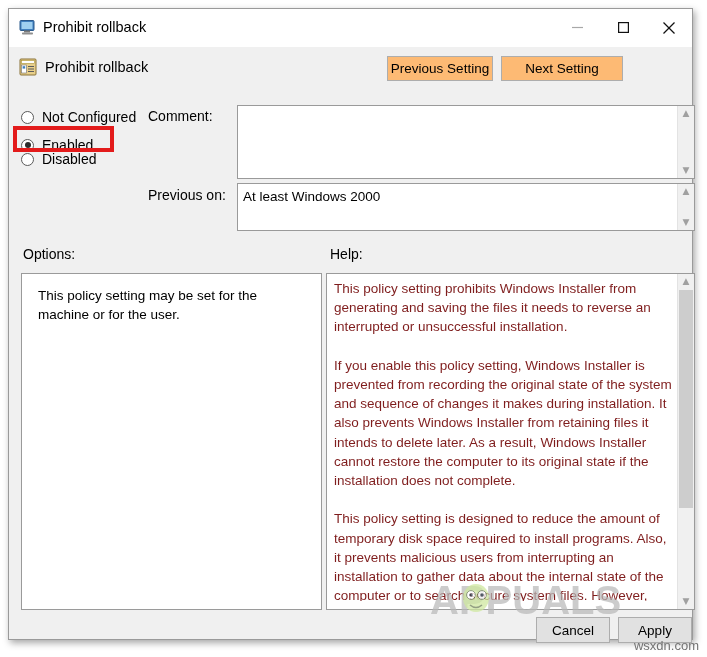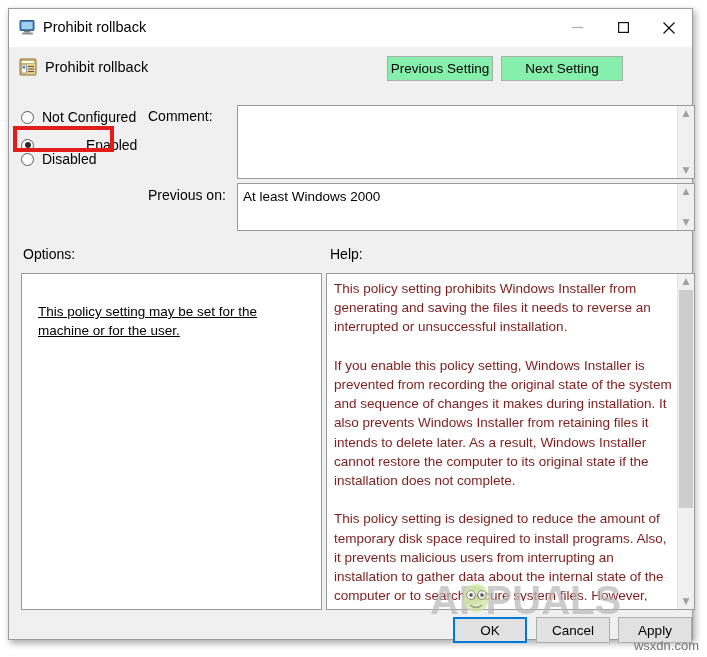--- a/index.html
+++ b/index.html
@@ -84,21 +84,21 @@
     left: 36px;
     top: 12px;
     font-size: 14.5px;
     color: #000;
     white-space: nowrap;
   }
   .navbtn {
     position: absolute;
     top: 9px;
     height: 25px;
-    background: #86efac;
+    background: #fdba74;
     border: 1px solid #adadad;
     font-family: "Liberation Sans", sans-serif;
     font-size: 13.5px;
     color: #000;
     cursor: default;
     padding: 0;
     box-sizing: border-box;
   }
   #btn-prev-setting { left: 378px; width: 106px; }
   #btn-next-setting { left: 492px; width: 122px; }
@@ -108,21 +108,21 @@
 
   
   .radio-row {
     position: absolute;
     left: 12px;
     display: flex;
     align-items: center;
     height: 20px;
   }
   #radio-notconfigured { top: 14px; }
-  #radio-enabled       { top: 42px; gap: 44px; }
+  #radio-enabled       { top: 42px; }
   #radio-disabled      { top: 56px; }
   .radio-mark {
     width: 13px;
     height: 13px;
     border-radius: 50%;
     border: 1px solid #5a5a5a;
     background: #fff;
     box-sizing: border-box;
     position: relative;
     flex: none;
@@ -211,25 +211,24 @@
   .panel {
     position: absolute;
     background: #ffffff;
     border: 1px solid #9a9a9a;
     box-sizing: border-box;
   }
   #options-panel { left: 12px; top: 180px; width: 301px; height: 337px; }
   #help-panel    { left: 317px; top: 180px; width: 369px; height: 337px; }
   #options-text {
     position: absolute;
-    left: 16px; top: 28px; right: 14px;
+    left: 16px; top: 12px; right: 14px;
     font-size: 13.5px;
     color: #000;
     line-height: 19px;
-    text-decoration: underline;
   }
   #help-text {
     position: absolute;
     left: 7px; top: 5px; right: 21px;
     font-size: 13.5px;
     color: #7f1d1d;
     line-height: 19.2px;
     white-space: pre-wrap;
     overflow: hidden;
     height: 322px;
@@ -372,21 +371,20 @@
 This policy setting is designed to reduce the amount of temporary disk space required to install programs. Also, it prevents malicious users from interrupting an installation to gather data about the internal state of the computer or to search secure system files. However, because an incomplete installation can render the system or a program inoperable, do not use this policy setting unless it is essential.
 
 This policy setting appears in the Computer Configuration and User Configuration folders. If the policy setting is enabled in</div>
       <div class="vscroll">
         <div class="arrow up">▲</div>
         <div class="thumb" style="top:16px;height:218px;"></div>
         <div class="arrow down">▼</div>
       </div>
     </div>
 
-    <button class="actionbtn" id="btn-ok">OK</button>
     <button class="actionbtn" id="btn-cancel">Cancel</button>
     <button class="actionbtn" id="btn-apply">Apply</button>
   </div>
 </div>
 
 <div id="watermark-appuals">
   <svg width="260" height="46" viewBox="0 0 260 46">
     <text x="0" y="36" font-family="Liberation Sans, sans-serif" font-size="40" font-weight="bold" fill="#b9b9b9" fill-opacity="0.72">APPUALS</text>
     <g opacity="0.75">
       <ellipse cx="46" cy="20" rx="13" ry="14" fill="#cfe8a0"></ellipse>

